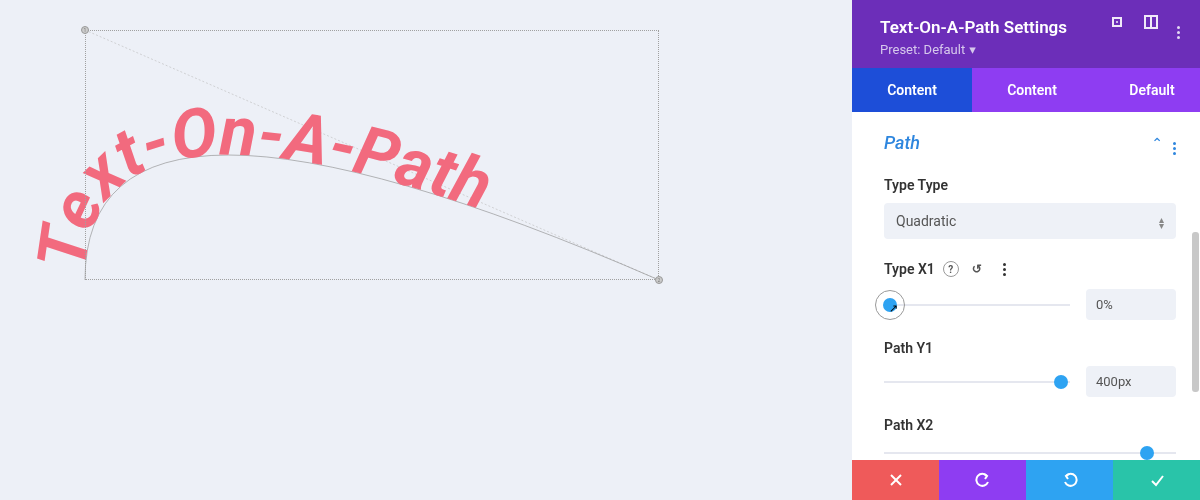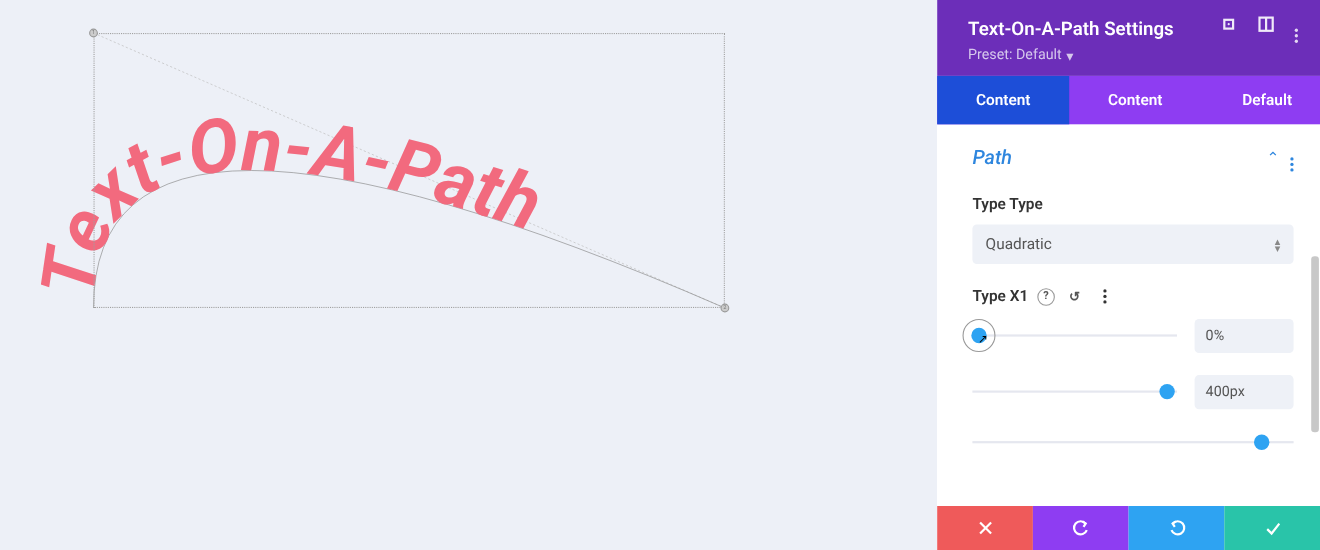--- a/index.html
+++ b/index.html
@@ -142,30 +142,36 @@
       <div class="slider-row">
         <div class="slider">
           <div class="track"></div>
           <div class="knob ring" style="left:3%"></div>
         </div>
         <div class="val-box">0%</div>
       </div>
     </div>
 
     <div class="field">
+      <div class="field-label">
+          <span>Path Y1</span>
+        </div>
       <div class="slider-row">
         <div class="slider">
           <div class="track"></div>
           <div class="knob" style="left:95%"></div>
         </div>
         <div class="val-box">400px</div>
       </div>
     </div>
 
     <div class="field">
+      <div class="field-label">
+          <span>Path X2</span>
+        </div>
       <div class="slider-row">
         <div class="slider">
           <div class="track"></div>
           <div class="knob" style="left:90%"></div>
         </div>
       </div>
     </div>
 
     <div class="scrollbar-stub"></div>
   </div>

